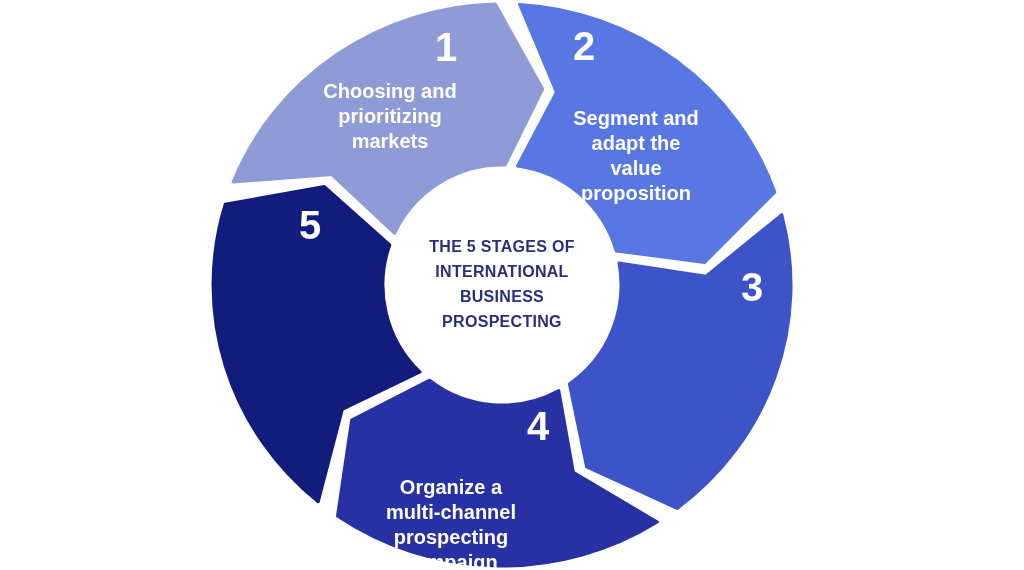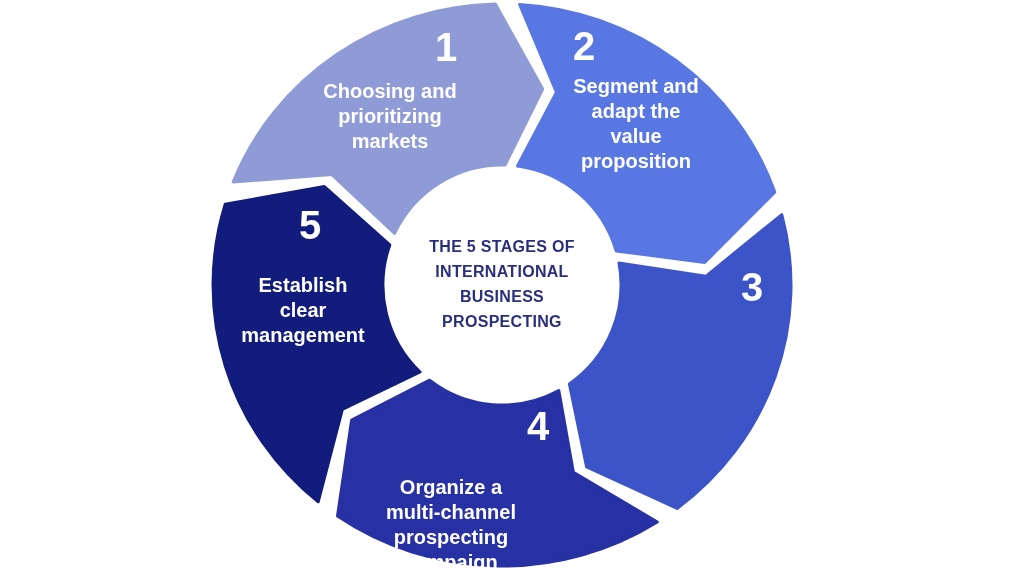--- a/index.html
+++ b/index.html
@@ -43,21 +43,21 @@
     letter-spacing: 0.3px;
     text-align: center;
     white-space: pre-line;
   }
   #num1 { left: 446px; top: 47px; }
   #num2 { left: 584px; top: 46px; }
   #num3 { left: 752px; top: 287px; }
   #num4 { left: 538px; top: 426px; }
   #num5 { left: 310px; top: 225px; }
   #lab1 { left: 390px; top: 116px; }
-  #lab2 { left: 636px; top: 124px; }
+  #lab2 { left: 636px; top: 156px; }
   #lab3 { left: 678px; top: 371px; }
   #lab4 { left: 451px; top: 481px; }
   #lab5 { left: 303px; top: 310px; }
 </style>
 </head>
 <body>
 
 <div class="stage" style="background: rgb(255, 255, 255);">
 
   <svg width="1024" height="570" viewBox="0 0 1024 570">
@@ -78,22 +78,19 @@
 prioritizing
 markets</div>
   <div class="seg-label" id="lab2" style="color: rgb(255, 255, 255);">Segment and
 adapt the
 value
 proposition</div>
   <div class="seg-label" id="lab4" style="color: rgb(255, 255, 255); margin-top: 44px;">Organize a
 multi-channel
 prospecting
 campaign</div>
-  <div class="seg-label" id="lab5" style="color: rgb(255, 255, 255);">Establish
-clear
-management</div>
 
   <div class="center-title" style="color: rgb(42, 47, 125);">THE 5 STAGES OF
 INTERNATIONAL
 BUSINESS
 PROSPECTING</div>
 
 </div>
 
 </body></html>

